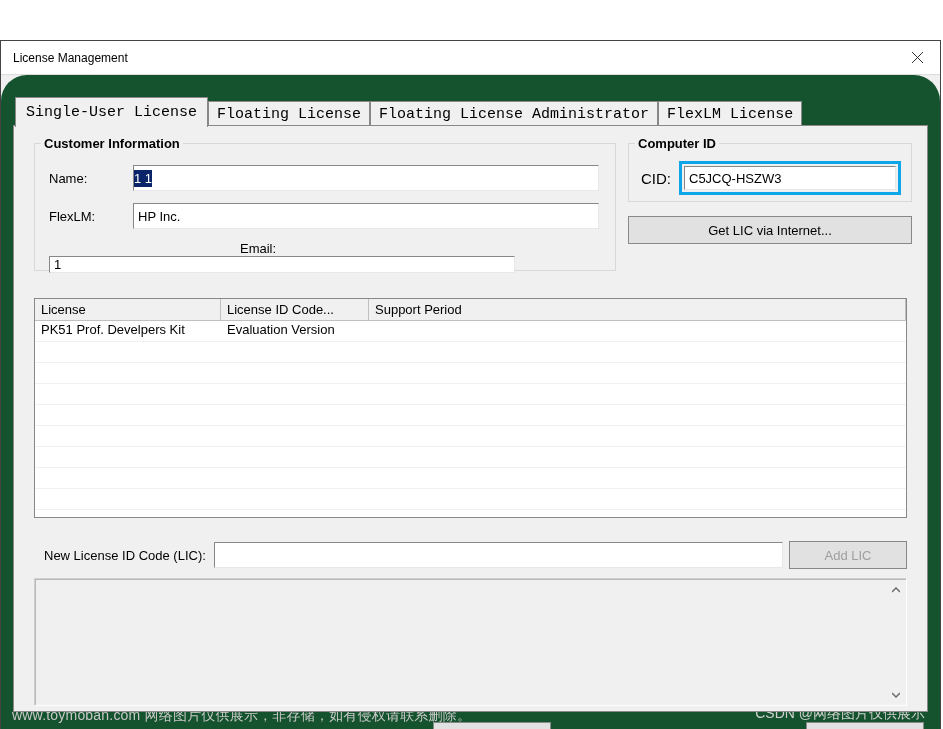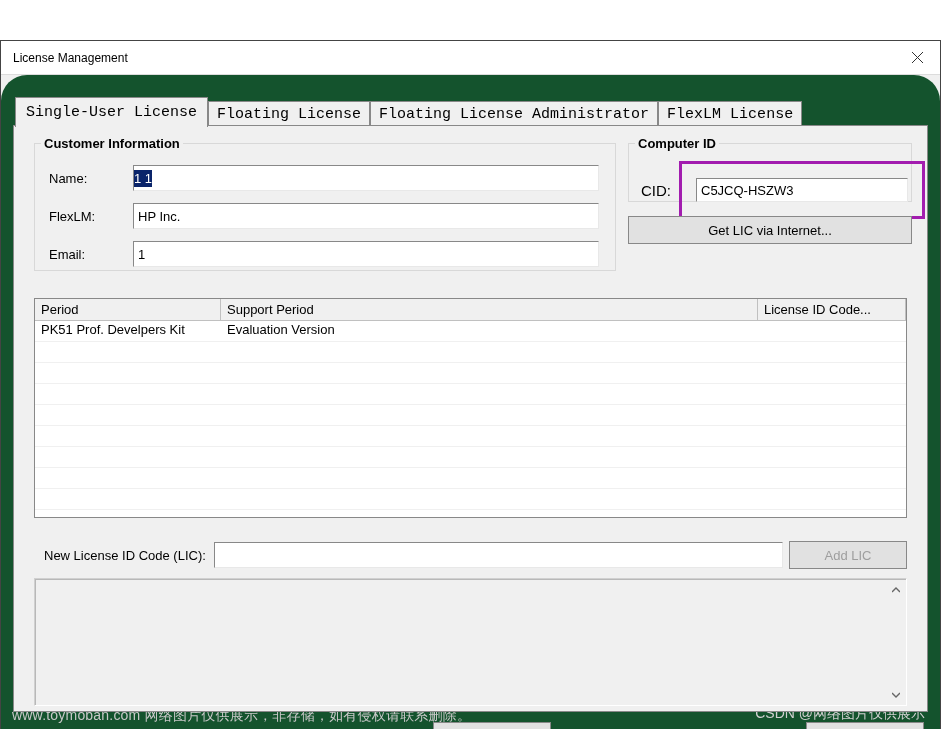--- a/index.html
+++ b/index.html
@@ -152,22 +152,22 @@
     left: 12px;
     top: 10px;
     display: flex;
     align-items: center;
   }
   .cid-row .lbl2 {
     width: 38px;
     font-size: 15px;
   }
   .cid-wrap {
-    border: 3px solid #a21caf;
-    padding: 14px;
+    border: 3px solid #0ea5e9;
+    padding: 2px;
   }
   .cid-wrap input {
     width: 212px;
     height: 24px;
     border: 1px solid #888;
     border-right-color: #e8e8e8;
     border-bottom-color: #e8e8e8;
     background: #fff;
     font: 13px "Segoe UI", Tahoma, sans-serif;
     padding: 0 4px;
@@ -360,43 +360,43 @@
           <div class="sunken sel-highlight" style="width:466px;height:26px;border:1px solid #888;border-right-color:#e8e8e8;border-bottom-color:#e8e8e8;display:flex;align-items:center;padding:0 0;">
             <span class="sel">1 1</span>
           </div>
         </div>
 
         <div class="form-row" style="top:52px;">
           <span class="lbl">FlexLM:</span>
           <input class="sunken" type="text" value="HP Inc." style="">
         </div>
 
-        <div class="form-row" style="top:90px;">
+        <div class="form-row" style="top:90px;flex-direction:column;">
           <span class="lbl">Email:</span>
           <input class="sunken" type="text" value="1" style="">
         </div>
       </fieldset>
 
       <fieldset class="group grp-computer">
         <legend>Computer ID</legend>
         <div class="cid-row">
           <span class="lbl2">CID:</span>
           <span class="cid-wrap">
             <input type="text" value="C5JCQ-HSZW3" style="">
           </span>
         </div>
       </fieldset>
 
       <button class="win-btn btn-get-lic">Get LIC via Internet...</button>
 
       <div class="grid-wrap">
         <div class="grid-header">
-          <div class="col col-1">Period</div>
+          <div class="col col-1">License</div>
+          <div class="col col-2">License ID Code...</div>
           <div class="col col-3">Support Period</div>
-          <div class="col col-2">License ID Code...</div>
         </div>
         <div class="grid-body">
           <div class="grid-row">
             <div class="cell col-1">PK51 Prof. Develpers Kit</div>
             <div class="cell col-2">Evaluation Version</div>
             <div class="cell col-3"></div>
           </div>
           <div class="grid-row"></div>
           <div class="grid-row"></div>
           <div class="grid-row"></div>

